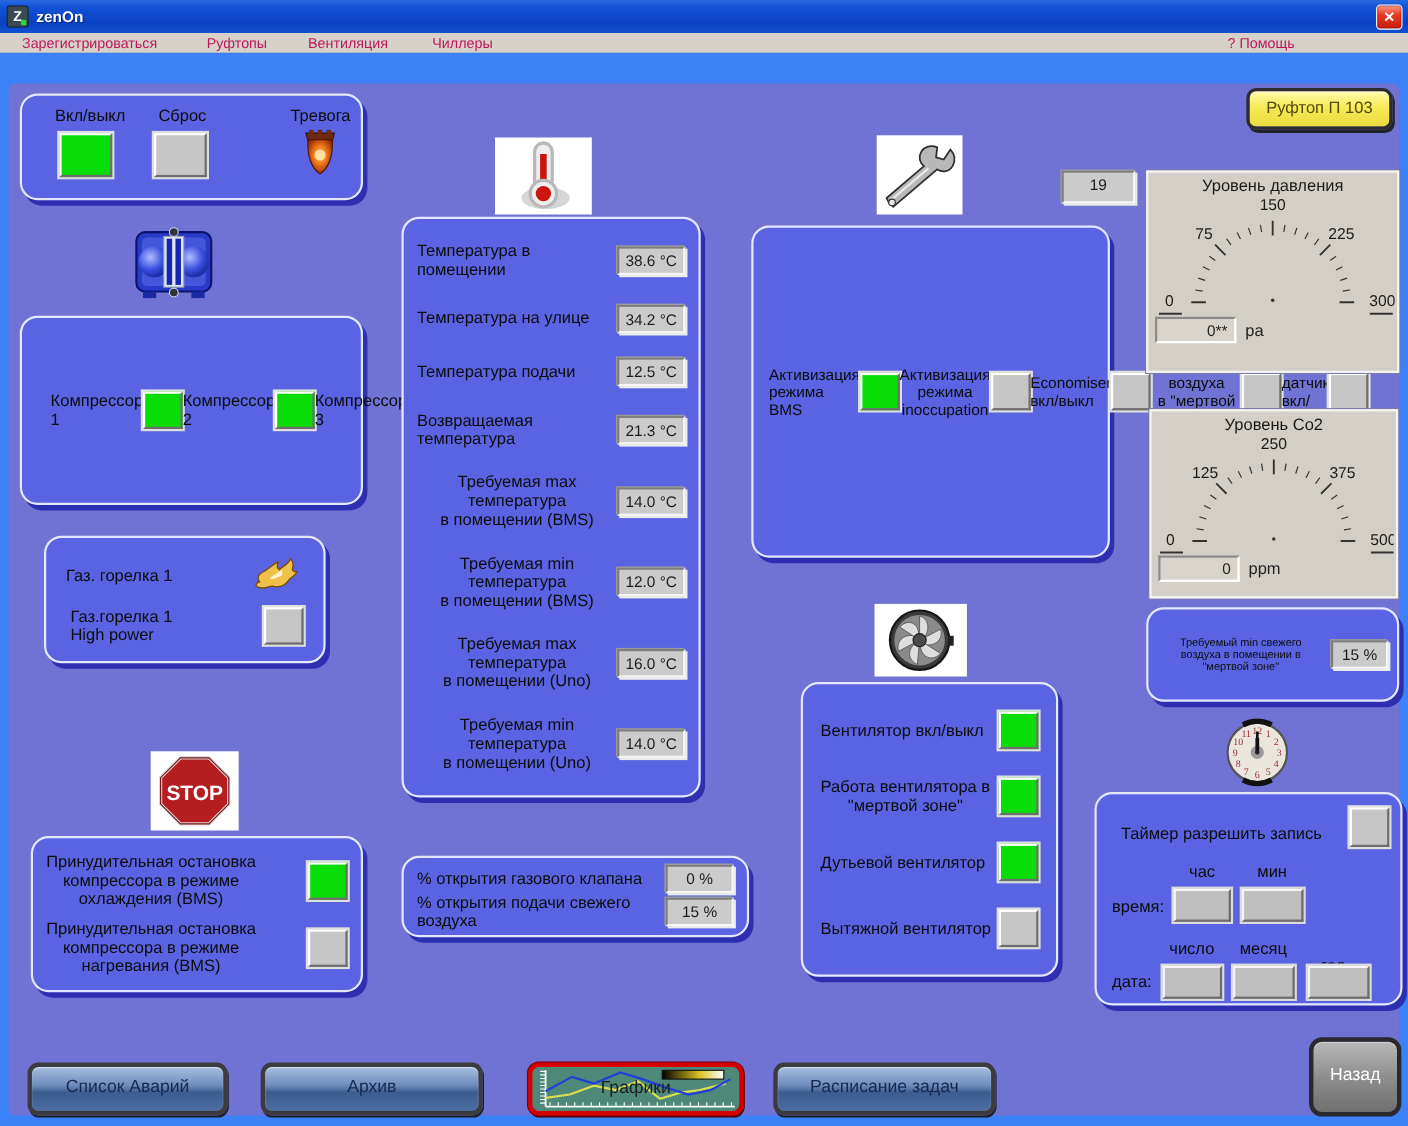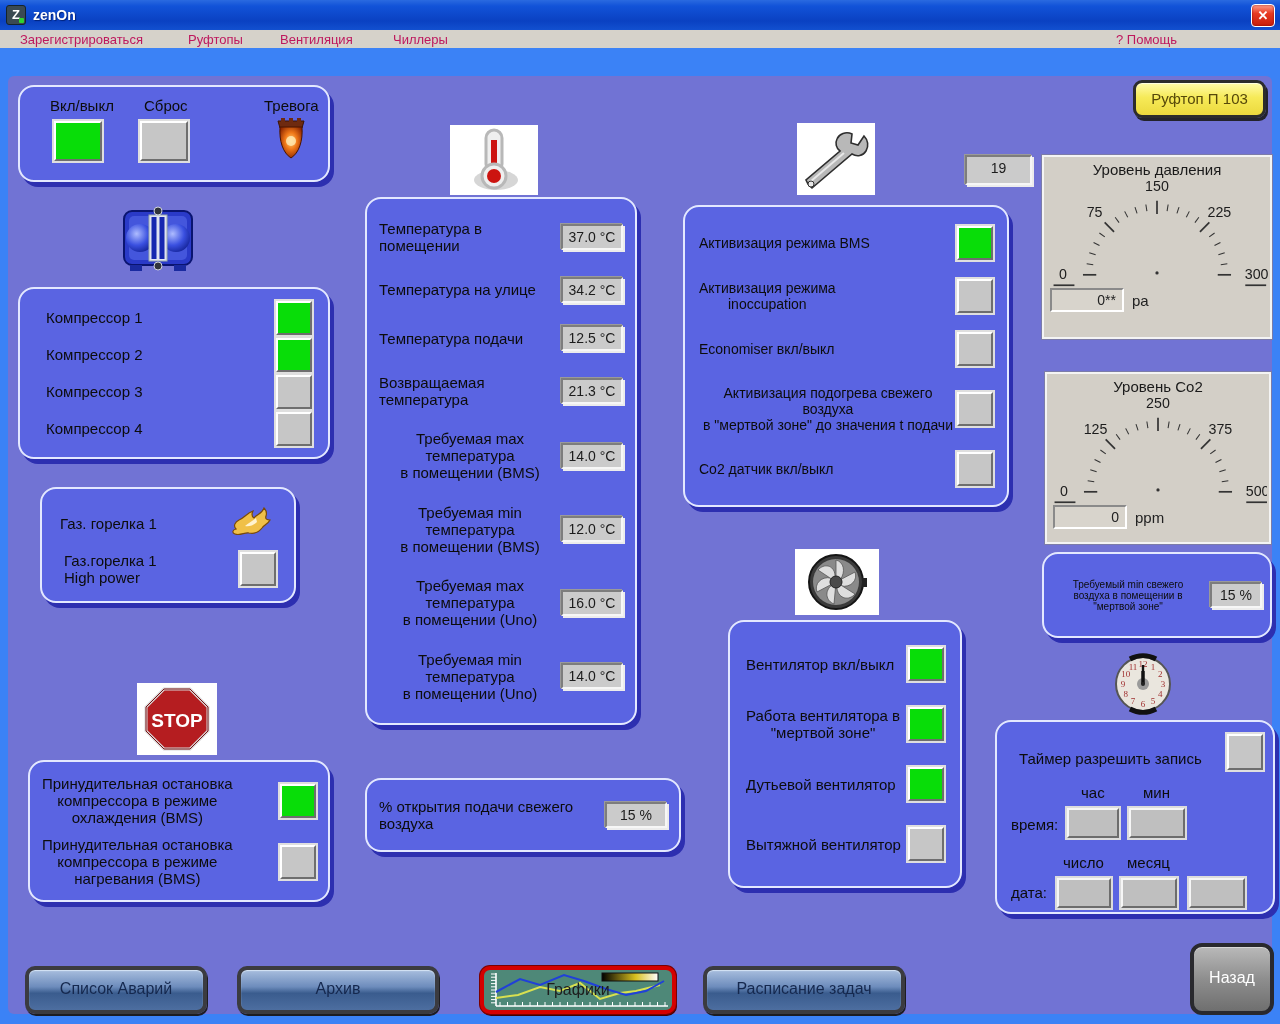--- a/index.html
+++ b/index.html
@@ -33,32 +33,32 @@
   .btn-sq{position:absolute;width:44px;height:36px;}
   .val{min-width:50px;height:22px;line-height:22px;background:#cbcbcb;color:#1c1c1c;text-align:center;font-size:14px;
     border:2px solid;border-color:#7d7d7d #f6f6f6 #f6f6f6 #7d7d7d;box-shadow:2px 2px 0 #ececec,-1px -1px 0 #9a9a9a;
     padding:0 4px;flex:0 0 auto;box-sizing:content-box;}
   .icon-box{position:absolute;background:#fff;display:flex;align-items:center;justify-content:center;}
   
   #p-power{left:10px;top:9px;width:312px;height:97px;}
   #p-power .lbl{position:absolute;}
   
   #p-compressors{left:10px;top:211px;width:312px;height:172px;padding:10px 16px 10px 26px;
-    display:flex;flex-direction:column;justify-content:space-around;}
+    display:flex;flex-direction:row;justify-content:space-around;}
   
   #p-gas{left:32px;top:411px;width:256px;height:116px;padding:10px 18px;display:flex;flex-direction:column;justify-content:space-around;}
   #p-gas .ml{text-align:left;padding-left:4px;}
   
   #p-forced{left:20px;top:684px;width:302px;height:142px;padding:8px 12px;display:flex;flex-direction:column;justify-content:space-around;}
   
   #p-temps{left:357px;top:121px;width:272px;height:528px;padding:10px 12px;display:flex;flex-direction:column;justify-content:space-around;}
   
   #p-valves{left:357px;top:702px;width:316px;height:74px;padding:6px 12px;display:flex;flex-direction:column;justify-content:space-around;}
   
-  #p-bms{left:675px;top:129px;width:326px;height:302px;padding:10px 14px;display:flex;flex-direction:column;justify-content:space-around;}
+  #p-bms{left:675px;top:129px;width:326px;height:302px;padding:10px 14px;display:flex;flex-direction:row;justify-content:space-around;}
   #p-bms .lbl{font-size:14px;}
   
   #p-fans{left:720px;top:544px;width:234px;height:268px;padding:12px 16px;display:flex;flex-direction:column;justify-content:space-around;}
   
   .gaugebox{position:absolute;background:#d3cfc7;border:2px solid #f4f4f4;box-shadow:0 0 0 1px #7c7ca8;box-sizing:border-box;padding:4px 2px;}
   #g-pressure{left:1034px;top:79px;width:230px;height:184px;}
   #g-co2{left:1037px;top:296px;width:226px;height:172px;}
   .gauge-title{text-align:center;font-size:15px;color:#1a1a1a;}
   .gauge-readout{display:flex;align-items:center;gap:8px;padding-left:4px;margin-top:-2px;}
   .gval{width:64px;height:20px;line-height:20px;background:#d8d4cc;border:2px solid;border-color:#8a8a8a #ffffff #ffffff #8a8a8a;
@@ -232,21 +232,21 @@
       <rect x="22" y="2" width="16" height="42" rx="8" fill="#efefef" stroke="#b8b8b8" stroke-width="3"></rect>
       <rect x="27" y="12" width="6" height="30" fill="#cc1410"></rect>
       <circle cx="30" cy="48" r="12" fill="#efefef" stroke="#b8b8b8" stroke-width="3"></circle>
       <circle cx="30" cy="48" r="7" fill="#cc1410"></circle>
     </svg>
   </div>
 
   <div class="panel" id="p-temps">
         <div class="row">
           <span class="lbl">Температура в помещении</span>
-          <div class="val">37.0 °C</div>
+          <div class="val">38.6 °C</div>
         </div>
         <div class="row">
           <span class="lbl">Температура на улице</span>
           <div class="val">34.2 °C</div>
         </div>
         <div class="row">
           <span class="lbl">Температура подачи</span>
           <div class="val">12.5 °C</div>
         </div>
         <div class="row">
@@ -269,20 +269,24 @@
           <div class="val">16.0 °C</div>
         </div>
         <div class="row">
           <span class="lbl ml">Требуемая min температура
 в  помещении (Uno)</span>
           <div class="val">14.0 °C</div>
         </div>
       </div>
 
   <div class="panel" id="p-valves">
+        <div class="row">
+          <span class="lbl">% открытия газового клапана</span>
+          <div class="val">0 %</div>
+        </div>
         <div class="row">
           <span class="lbl">% открытия подачи свежего воздуха</span>
           <div class="val">15 %</div>
         </div>
       </div>
 
   <div class="icon-box" style="left:789px;top:47px;width:78px;height:72px;">
     <svg width="72" height="66" viewBox="0 0 72 66">
       <path d="M8 58 L12 62 L52 28 C57 31 63 30 66 25 C69 20 68 14 64 10 L58 19 L51 17 L52 8 C46 5 39 8 37 13 C35 17 36 22 40 25 L6 54 Z" fill="#b8b8b8" stroke="#2e2e2e" stroke-width="1.6"></path>
       <path d="M10 56 L44 27" stroke="#e8e8e8" stroke-width="2" fill="none"></path>

